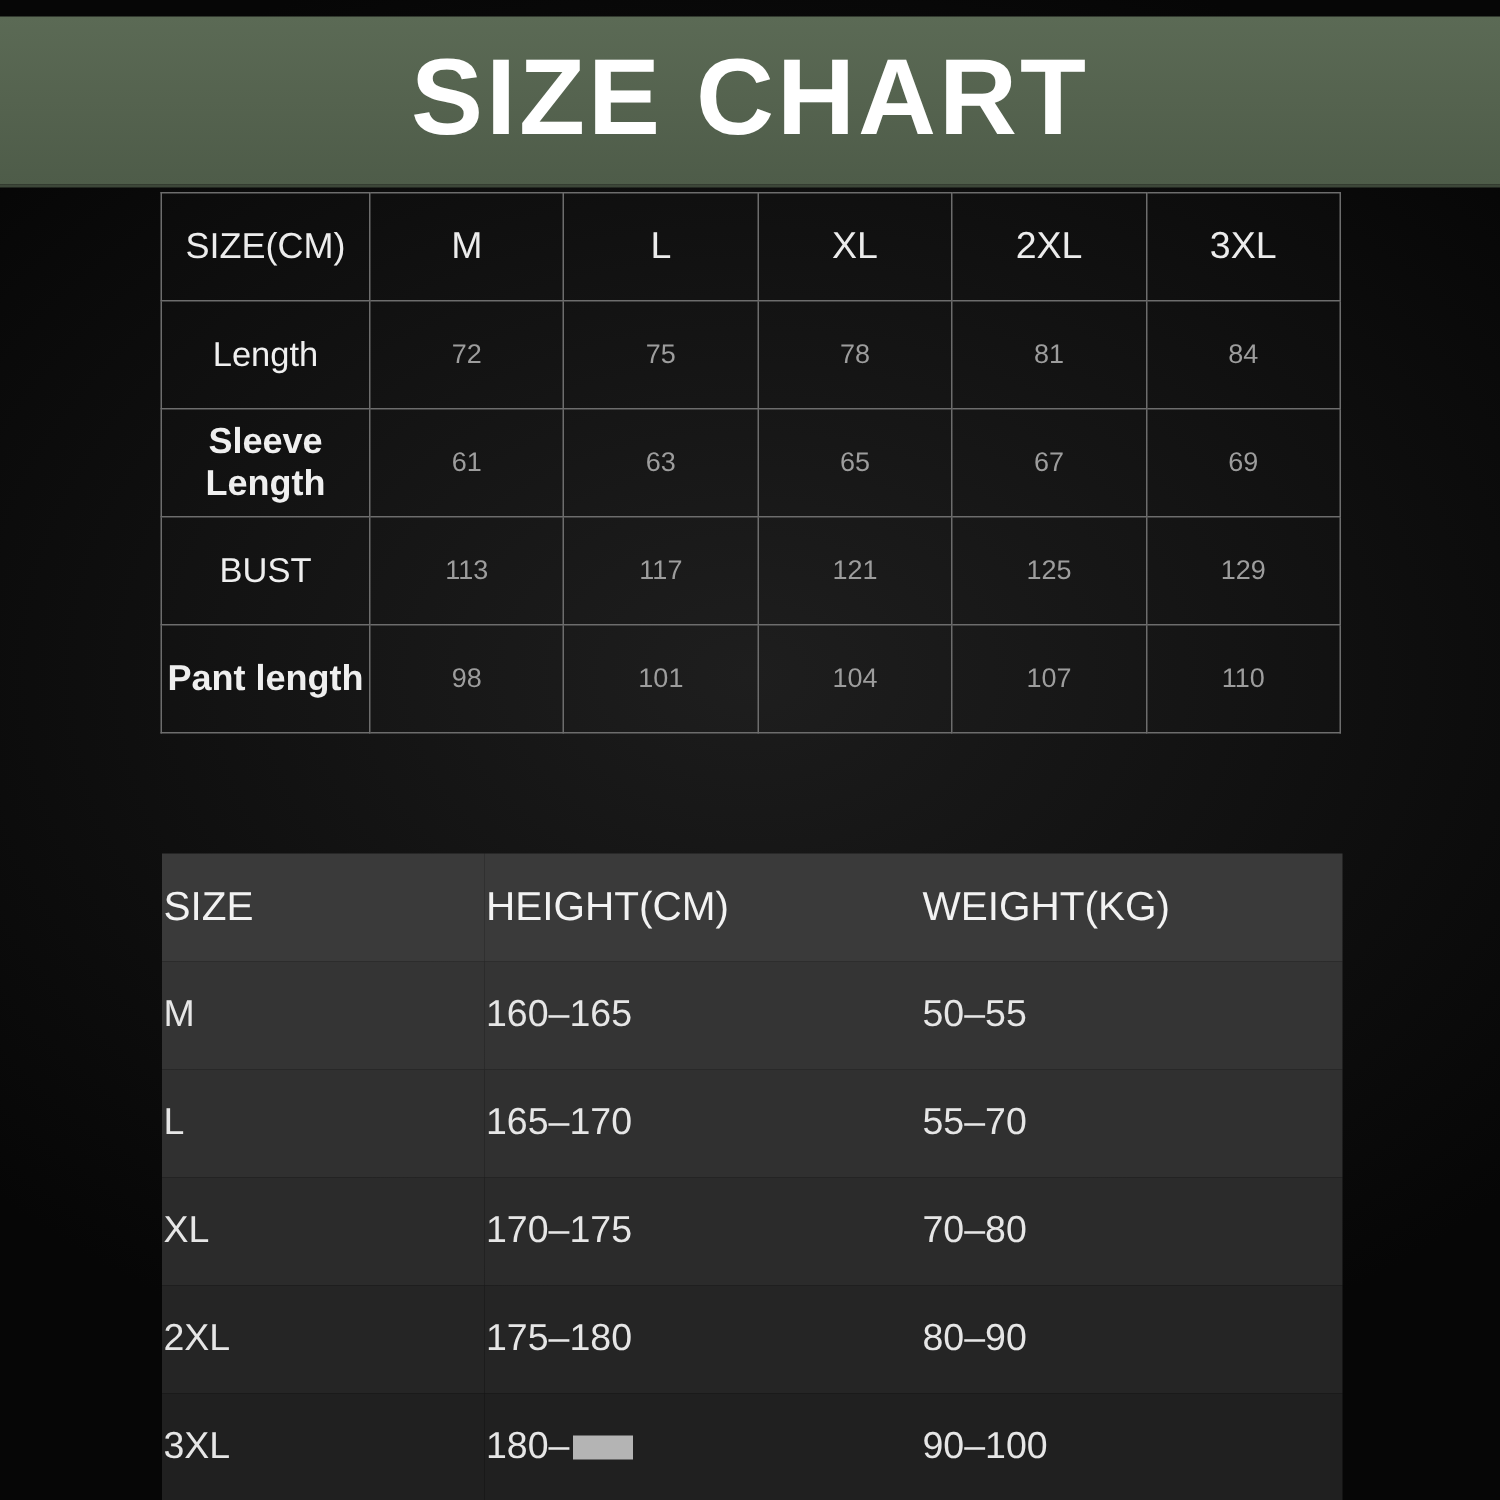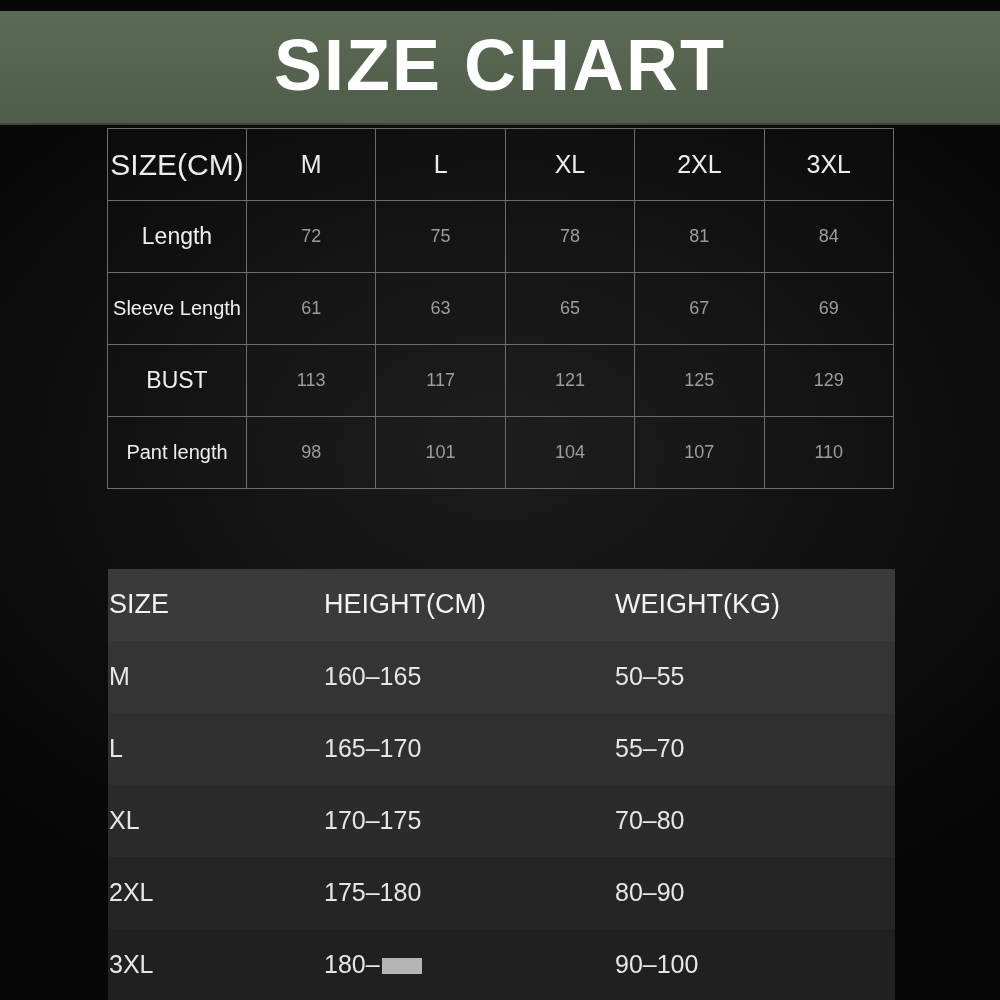--- a/index.html
+++ b/index.html
@@ -65,32 +65,33 @@
     color: #d8d8d8;
     font-size: 24px;
     background: rgba(255,255,255,0.012);
   }
   table.size-table td.rowhead {
     color: #efefef;
     font-size: 23px;
     width: 136px;
   }
   table.size-table td.small {
-    font-size: 20px;
+    font-size: 24px;
+    font-weight: bold;
   }
   table.size-table td.val {
     color: #9d9d9d;
     font-size: 18px;
   }
   table.size-table tr:first-child td {
     color: #ececec;
     font-size: 25px;
   }
   table.size-table tr:first-child td.rowhead {
-    font-size: 30px;
+    font-size: 24px;
   }
 
   
   .table2-wrap {
     position: absolute;
     left: 107px;
     top: 568px;
     width: 788px;
   }
   table.fit-table {

